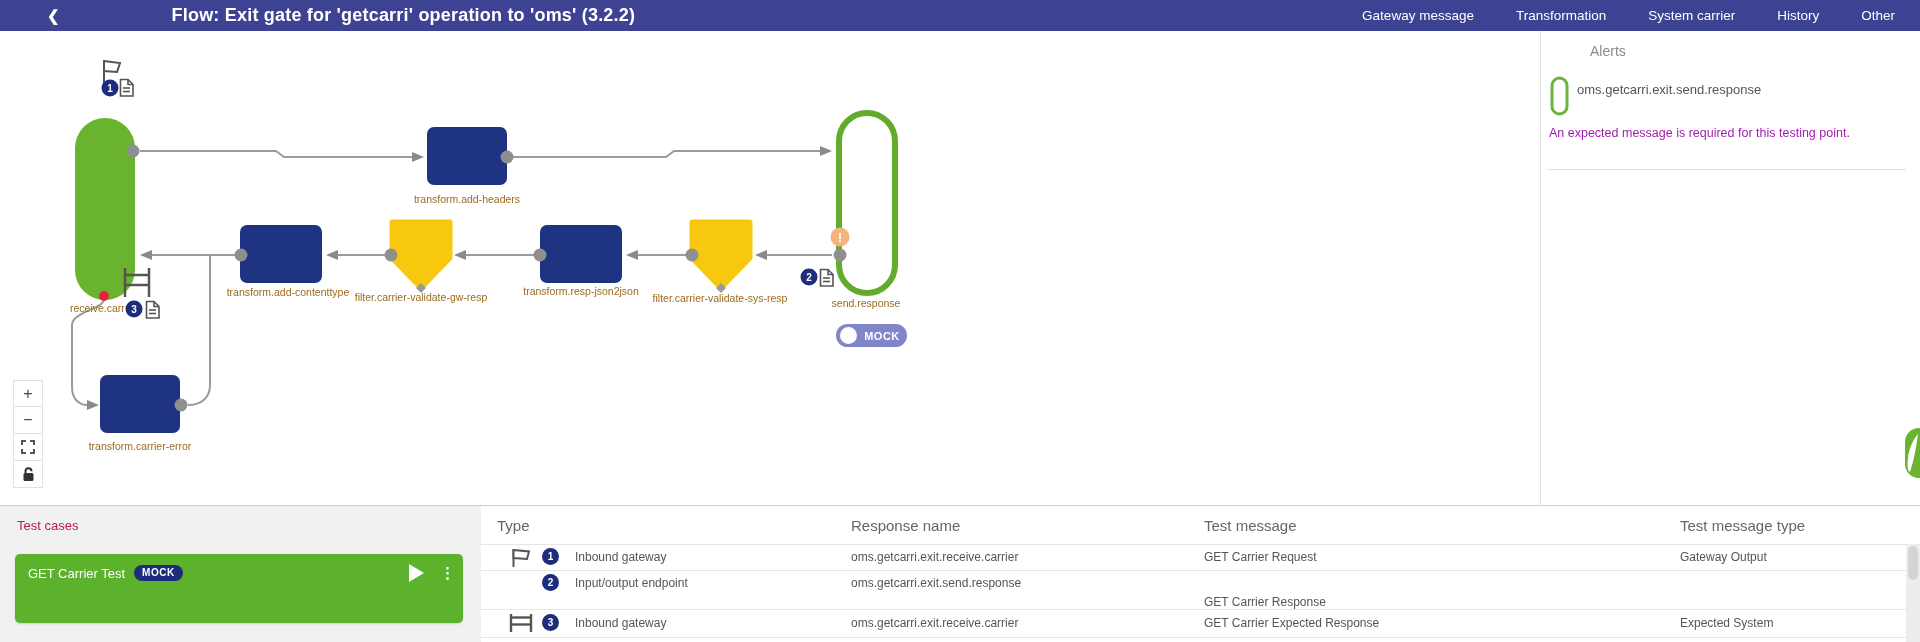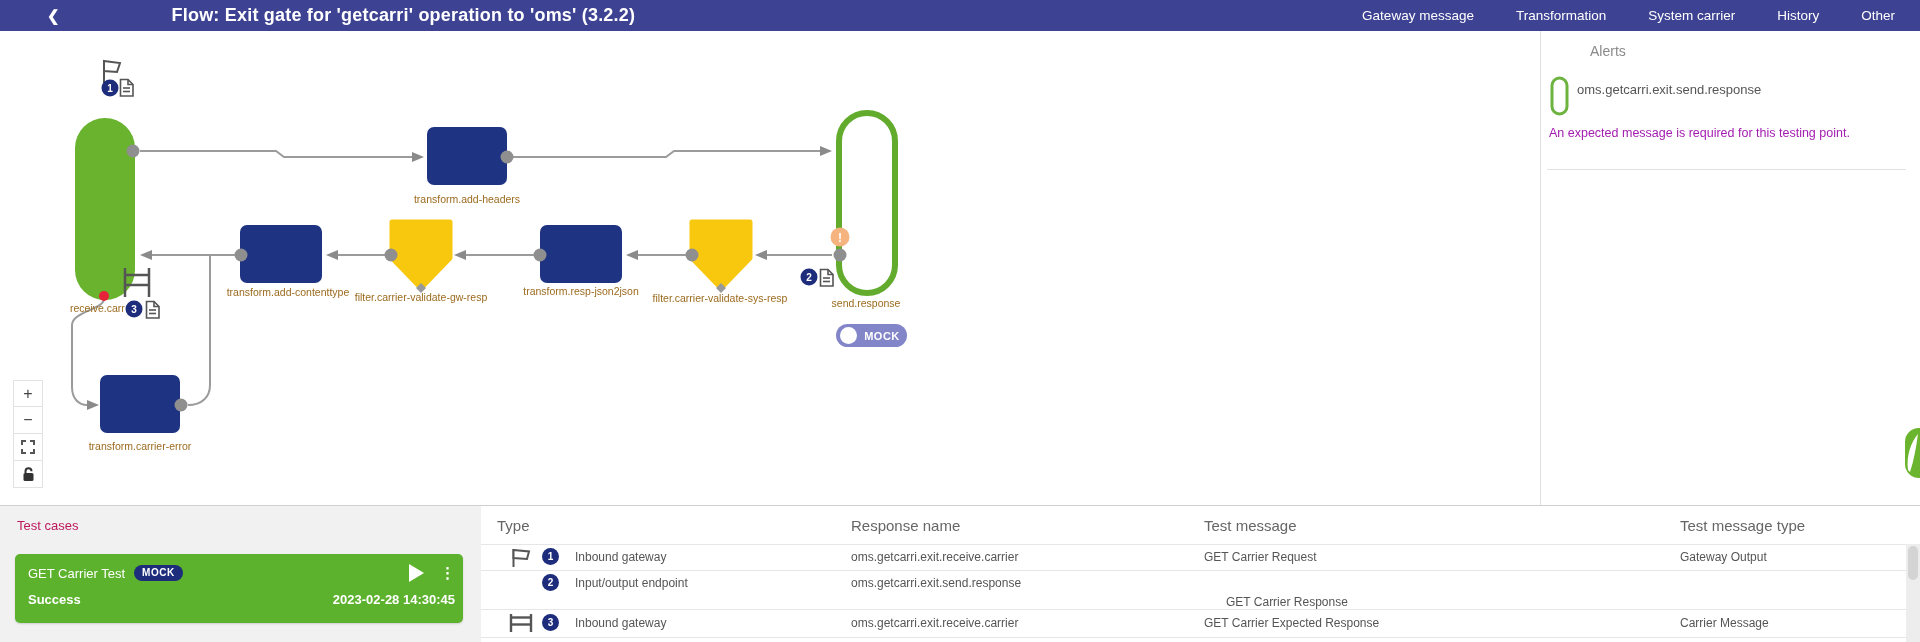--- a/index.html
+++ b/index.html
@@ -238,24 +238,20 @@
         <div class="tc-top">
           <span class="tc-name">GET Carrier Test</span>
           <span class="tc-mock">MOCK</span>
           <span class="tc-play">
             <svg width="16" height="18" viewBox="0 0 16 18">
               <polygon points="1,0 16,9 1,18" fill="#ffffff"></polygon>
             </svg>
           </span>
           <span class="tc-kebab">⋮</span>
         </div>
-        <div class="tc-bottom">
-          <span class="tc-status">Success</span>
-          <span class="tc-time">2023-02-28 14:30:45</span>
-        </div>
       </div>
     </div>
 
     <div class="ttable">
       <div class="th" style="left:16px">Type</div>
       <div class="th" style="left:370px">Response name</div>
       <div class="th" style="left:723px">Test message</div>
       <div class="th" style="left:1199px">Test message type</div>
 
       <div class="tdiv" style="top:38px"></div>
@@ -272,36 +268,36 @@
         <div class="cell" style="left:94px;line-height:26px">Inbound gateway</div>
         <div class="cell" style="left:370px;line-height:26px">oms.getcarri.exit.receive.carrier</div>
         <div class="cell" style="left:723px;line-height:26px">GET Carrier Request</div>
         <div class="cell" style="left:1199px;line-height:26px">Gateway Output</div>
       </div>
 
       <div class="trow" style="top:64px;height:39px">
         <div class="nbadge" style="left:61px;top:4px">2</div>
         <div class="cell" style="left:94px;line-height:26px">Input/output endpoint</div>
         <div class="cell" style="left:370px;line-height:26px">oms.getcarri.exit.send.response</div>
-        <div class="cell" style="left:745px;top:25px">GET Carrier Response</div>
+        <div class="cell" style="left:723px;top:25px">GET Carrier Response</div>
         <div class="cell" style="left:1199px;line-height:26px"></div>
       </div>
 
       <div class="trow" style="top:103px;height:28px">
         <svg style="position:absolute;left:28px;top:5px" width="24" height="18" viewBox="0 0 24 18">
           <line x1="2" y1="0" x2="2" y2="18" stroke="#555" stroke-width="2.4"></line>
           <line x1="22" y1="0" x2="22" y2="18" stroke="#555" stroke-width="2.4"></line>
           <line x1="2" y1="3.5" x2="22" y2="3.5" stroke="#555" stroke-width="2.4"></line>
           <line x1="2" y1="10.5" x2="22" y2="10.5" stroke="#555" stroke-width="2.4"></line>
         </svg>
         <div class="nbadge" style="left:61px;top:5px">3</div>
         <div class="cell" style="left:94px;line-height:28px">Inbound gateway</div>
         <div class="cell" style="left:370px;line-height:28px">oms.getcarri.exit.receive.carrier</div>
         <div class="cell" style="left:723px;line-height:28px">GET Carrier Expected Response</div>
-        <div class="cell" style="left:1199px;line-height:28px">Carrier Message</div>
+        <div class="cell" style="left:1199px;line-height:28px">Expected System</div>
       </div>
 
       <div class="scrolltrack">
         <div class="scrollthumb"></div>
       </div>
     </div>
   </section>
 
 </div>
 

